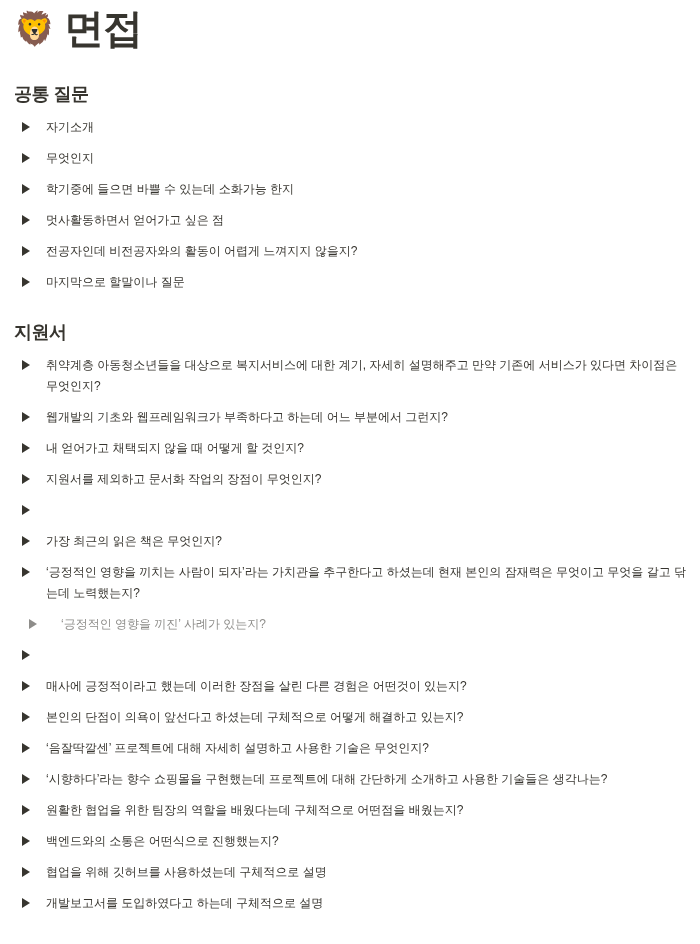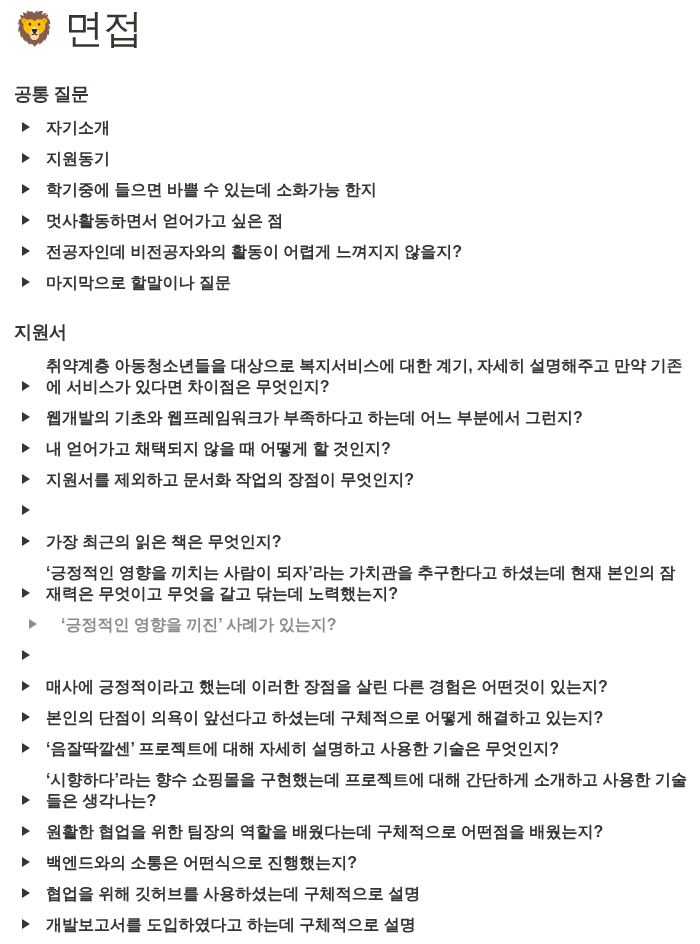--- a/index.html
+++ b/index.html
@@ -7,30 +7,30 @@
   body {
     background: var(--background, #ffffff);
     color: var(--text, #37352f);
     font-family: "Liberation Sans", "DejaVu Sans", sans-serif;
     overflow: hidden;
   }
   .page { display:flex; flex-direction:column; padding:6px 10px 0 14px; }
 
   .title-row { display:flex; align-items:center; gap:9px; height:44px; margin-bottom:10px; }
   .page-icon { font-size:33px; line-height:1; }
-  .page-title { font-size:40px; line-height:44px; font-weight:400; letter-spacing:-1px; }
+  .page-title { font-size:40px; line-height:44px; font-weight:700; letter-spacing:-1px; }
 
   h2.section-heading {
     font-size:18px; line-height:36px; font-weight:700;
     margin:16px 0 0 0; letter-spacing:-0.5px;
   }
 
   .t-row {
-    display:flex; align-items:flex-end;
-    padding:5px 0; font-size:16px; line-height:21px;font-weight:bold;
+    display:flex; align-items:flex-start;
+    padding:5px 0; font-size:12px; line-height:21px;
   }
   .tri {
     flex:0 0 24px; width:24px; height:21px; margin-left:8px;
     position:relative; cursor:pointer;
   }
   .tri::before {
     content:""; position:absolute; left:0; top:5px;
     width:0; height:0;
     border-top:5px solid transparent;
     border-bottom:5px solid transparent;
@@ -51,21 +51,21 @@
   </div>
 
   <h2 class="section-heading">공통 질문</h2>
 
   <div class="t-row">
     <span class="tri"></span>
     <span class="t-text">자기소개</span>
   </div>
   <div class="t-row">
     <span class="tri"></span>
-    <span class="t-text">지원동기</span>
+    <span class="t-text">무엇인지</span>
   </div>
   <div class="t-row">
     <span class="tri"></span>
     <span class="t-text">학기중에 들으면 바쁠 수 있는데 소화가능 한지</span>
   </div>
   <div class="t-row">
     <span class="tri"></span>
     <span class="t-text">멋사활동하면서 얻어가고 싶은 점</span>
   </div>
   <div class="t-row">

